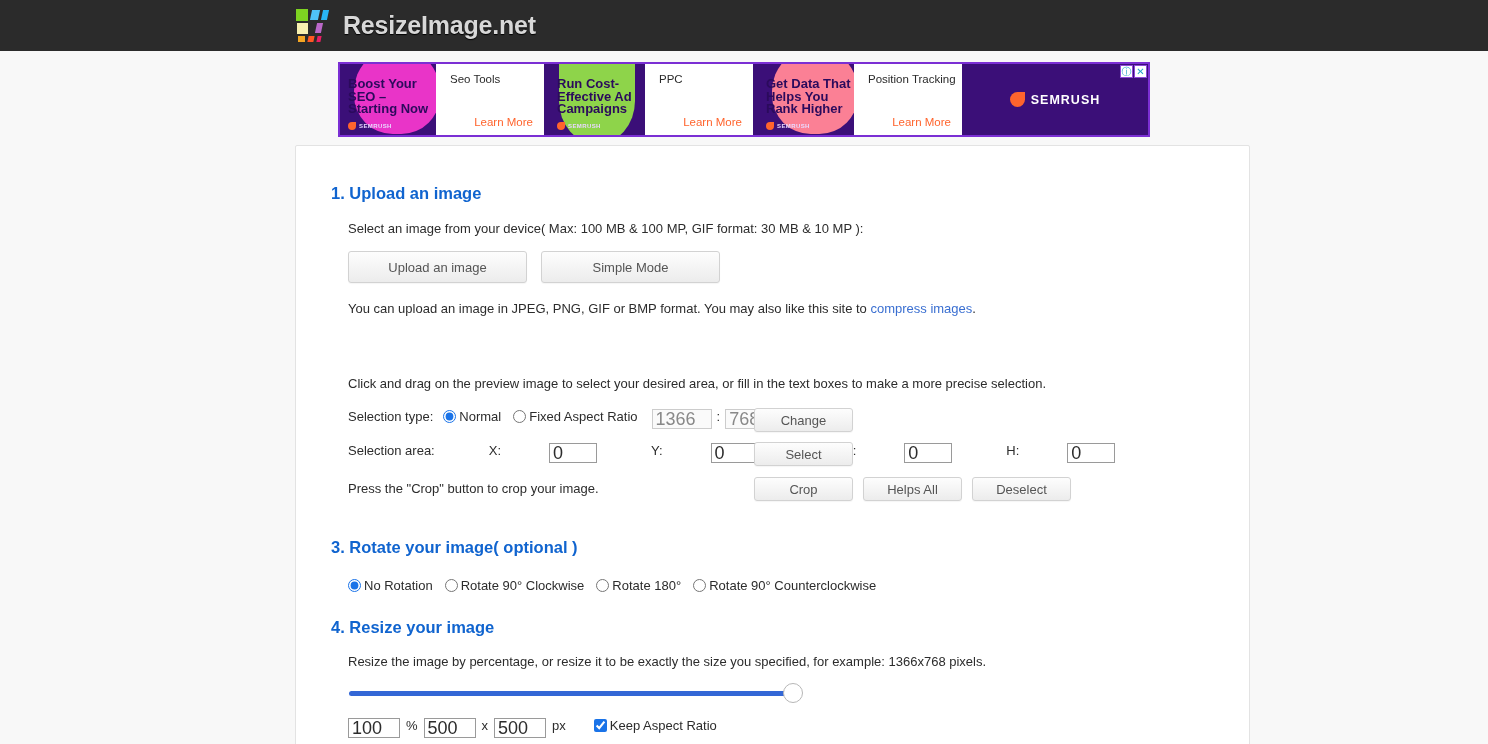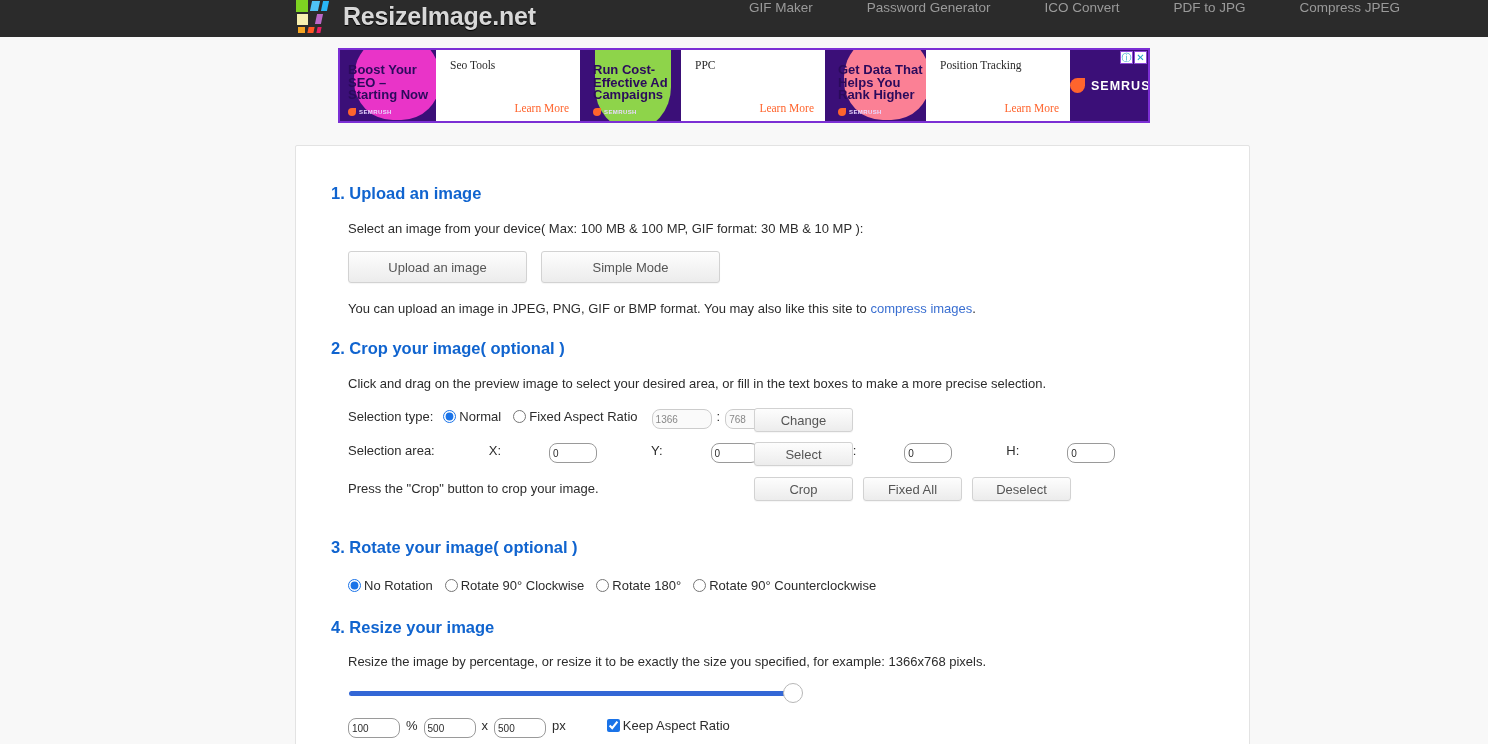--- a/index.html
+++ b/index.html
@@ -11,24 +11,24 @@
     height: 744px;
     background: #f8f8f8;
     font-family: "Liberation Sans", sans-serif;
     font-size: 13px;
     color: #333;
     overflow: hidden;
   }
 
   
   .topbar {
-    height: 37px;
+    height: 51px;
     background: #2b2b2b;
     display: flex;
-    align-items: flex-start;
+    align-items: center;
     position: relative;
   }
   .brand {
     display: flex;
     align-items: center;
     margin-left: 296px;
     gap: 9px;
     cursor: pointer;
   }
   .logo-mark {
@@ -120,25 +120,24 @@
     display: flex;
     align-items: center;
     gap: 3px;
   }
   .ad-sem .dot {
     width: 8px; height: 8px; border-radius: 50% 0 50% 50%;
     background: #ff642d;
   }
   .ad-sem .txt { color: #e9d9ff; font-size: 6px; font-weight: bold; letter-spacing: 0.4px;}
   .ad-right {
-    width: 144px;
+    width: 108px;
     background: #ffffff;
     position: relative;
     flex: none;
-    font-family: Liberation Serif, serif;
   }
   .ad-right .title {
     position: absolute;
     left: 14px; top: 9px;
     color: #2a2a2a;
     font-size: 11.5px;
   }
   .ad-right .learn {
     position: absolute;
     right: 11px; bottom: 7px;
@@ -239,28 +238,28 @@
   .btn-desel   { position:absolute; left: 676px; top: 331px; width: 99px;  height: 24px; }
 
   .row { position: absolute; display: flex; align-items: flex-start; font-size: 13px; color: #2c2c2c; }
   .row-seltype { left: 52px; top: 263px; }
   .row-selarea { left: 52px; top: 297px; gap: 44px; }
   .row-rotate  { left: 52px; top: 432px; }
   .row-sizes   { left: 52px; top: 572px; }
 
   input[type="text"] {
     font-family: "Liberation Sans", sans-serif;
-    font-size: 10px;
+    font-size: 18px;
     color: #2c2c2c;
     border: 1px solid #9a9a9a;
     background: #fff;
     height: 20px;
     box-sizing: border-box;
     padding: 0 3px;
-    border-radius: 8px;
+    border-radius: 0;
   }
   input[type="text"].dim {
     color: #888;
     background: #fafafa;
     border: 1px solid #cccccc;
   }
   input[type="radio"], input[type="checkbox"] {
     margin: 0 3px 0 0;
     vertical-align: middle;
     accent-color: #1a73e8;
@@ -308,27 +307,20 @@
       <i style="left:26px; top:1px;  width:6px;  height:10px; background:#29b6f6; transform:skewX(-12deg);"></i>
       <i style="left:1px;  top:14px; width:11px; height:11px; background:#f7f0b0;"></i>
       <i style="left:20px; top:14px; width:6px;  height:10px; background:#ba68c8; transform:skewX(-12deg);"></i>
       <i style="left:2px;  top:27px; width:7px;  height:6px;  background:#f5a623;"></i>
       <i style="left:12px; top:27px; width:6px;  height:6px;  background:#ff5722; transform:skewX(-12deg);"></i>
       <i style="left:21px; top:27px; width:4px;  height:6px;  background:#e91e63; transform:skewX(-12deg);"></i>
     </span>
     <span class="brand-text">ResizeImage.net</span>
   </div>
 
-  <nav class="nav">
-    <a href="#">GIF Maker</a>
-    <a href="#">Password Generator</a>
-    <a href="#">ICO Convert</a>
-    <a href="#">PDF to JPG</a>
-    <a href="#">Compress JPEG</a>
-  </nav>
 </div>
 
 <div class="ad-wrap">
   <div class="ad">
 
     <div class="ad-panel">
       <div class="ad-left">
         <span class="ad-blob magenta"></span>
         <span class="ad-hl">Boost Your SEO – Starting Now</span>
         <span class="ad-sem">
@@ -391,21 +383,20 @@
 <div class="card">
 
   <h2 class="sec1-h">1. Upload an image</h2>
   <div class="para p-upload-desc">Select an image from your device( Max: 100 MB &amp; 100 MP, GIF format: 30 MB &amp; 10 MP ):</div>
   <button class="btn btn-upload">Upload an image</button>
   <button class="btn btn-simple">Simple Mode</button>
   <div class="para p-upload-note">
     <span>You can upload an image in JPEG, PNG, GIF or BMP format. You may also like this site to </span><a class="link" href="#">compress images</a><span>.</span>
   </div>
 
-  <h2 class="sec2-h">2. Crop your image( optional )</h2>
   <div class="para p-crop-desc">Click and drag on the preview image to select your desired area, or fill in the text boxes to make a more precise selection.</div>
 
   <div class="row row-seltype">
     <span class="fld-lbl" style="margin-right:10px;">Selection type:</span>
     <label class="radio-lbl">
       <input type="radio" name="seltype" checked="" style="">
       <span>Normal</span>
     </label>
     <label class="radio-lbl" style="margin-right:14px;">
       <input type="radio" name="seltype" style="">
@@ -425,21 +416,21 @@
     <input type="text" style="width: 48px;" value="0">
     <span class="fld-lbl" style="margin-left:38px;">W:</span>
     <input type="text" style="width: 48px;" value="0">
     <span class="fld-lbl" style="margin-left:10px;">H:</span>
     <input type="text" style="width: 48px;" value="0">
   </div>
   <button class="btn btn-select">Select</button>
 
   <div class="para p-crop-press">Press the "Crop" button to crop your image.</div>
   <button class="btn btn-crop">Crop</button>
-  <button class="btn btn-selall">Fixed All</button>
+  <button class="btn btn-selall">Helps All</button>
   <button class="btn btn-desel">Deselect</button>
 
   <h2 class="sec3-h">3. Rotate your image( optional )</h2>
   <div class="row row-rotate">
     <label class="radio-lbl">
       <input type="radio" name="rot" checked="" style="">
       <span>No Rotation</span>
     </label>
     <label class="radio-lbl">
       <input type="radio" name="rot" style="">
@@ -463,19 +454,19 @@
     <div class="thumb"></div>
   </div>
 
   <div class="row row-sizes">
     <input type="text" style="width: 52px;" value="100">
     <span class="fld-lbl" style="margin:0 6px;">%</span>
     <input type="text" style="width: 52px;" value="500">
     <span class="fld-lbl" style="margin:0 6px;">x</span>
     <input type="text" style="width: 52px;" value="500">
     <span class="fld-lbl" style="margin:0 6px;">px</span>
-    <label class="radio-lbl" style="margin-left:35px;">
+    <label class="radio-lbl" style="margin-left:22px;">
       <input type="checkbox" checked="" style="">
       <span>Keep Aspect Ratio</span>
     </label>
   </div>
 
 </div>
 
 </body></html>

